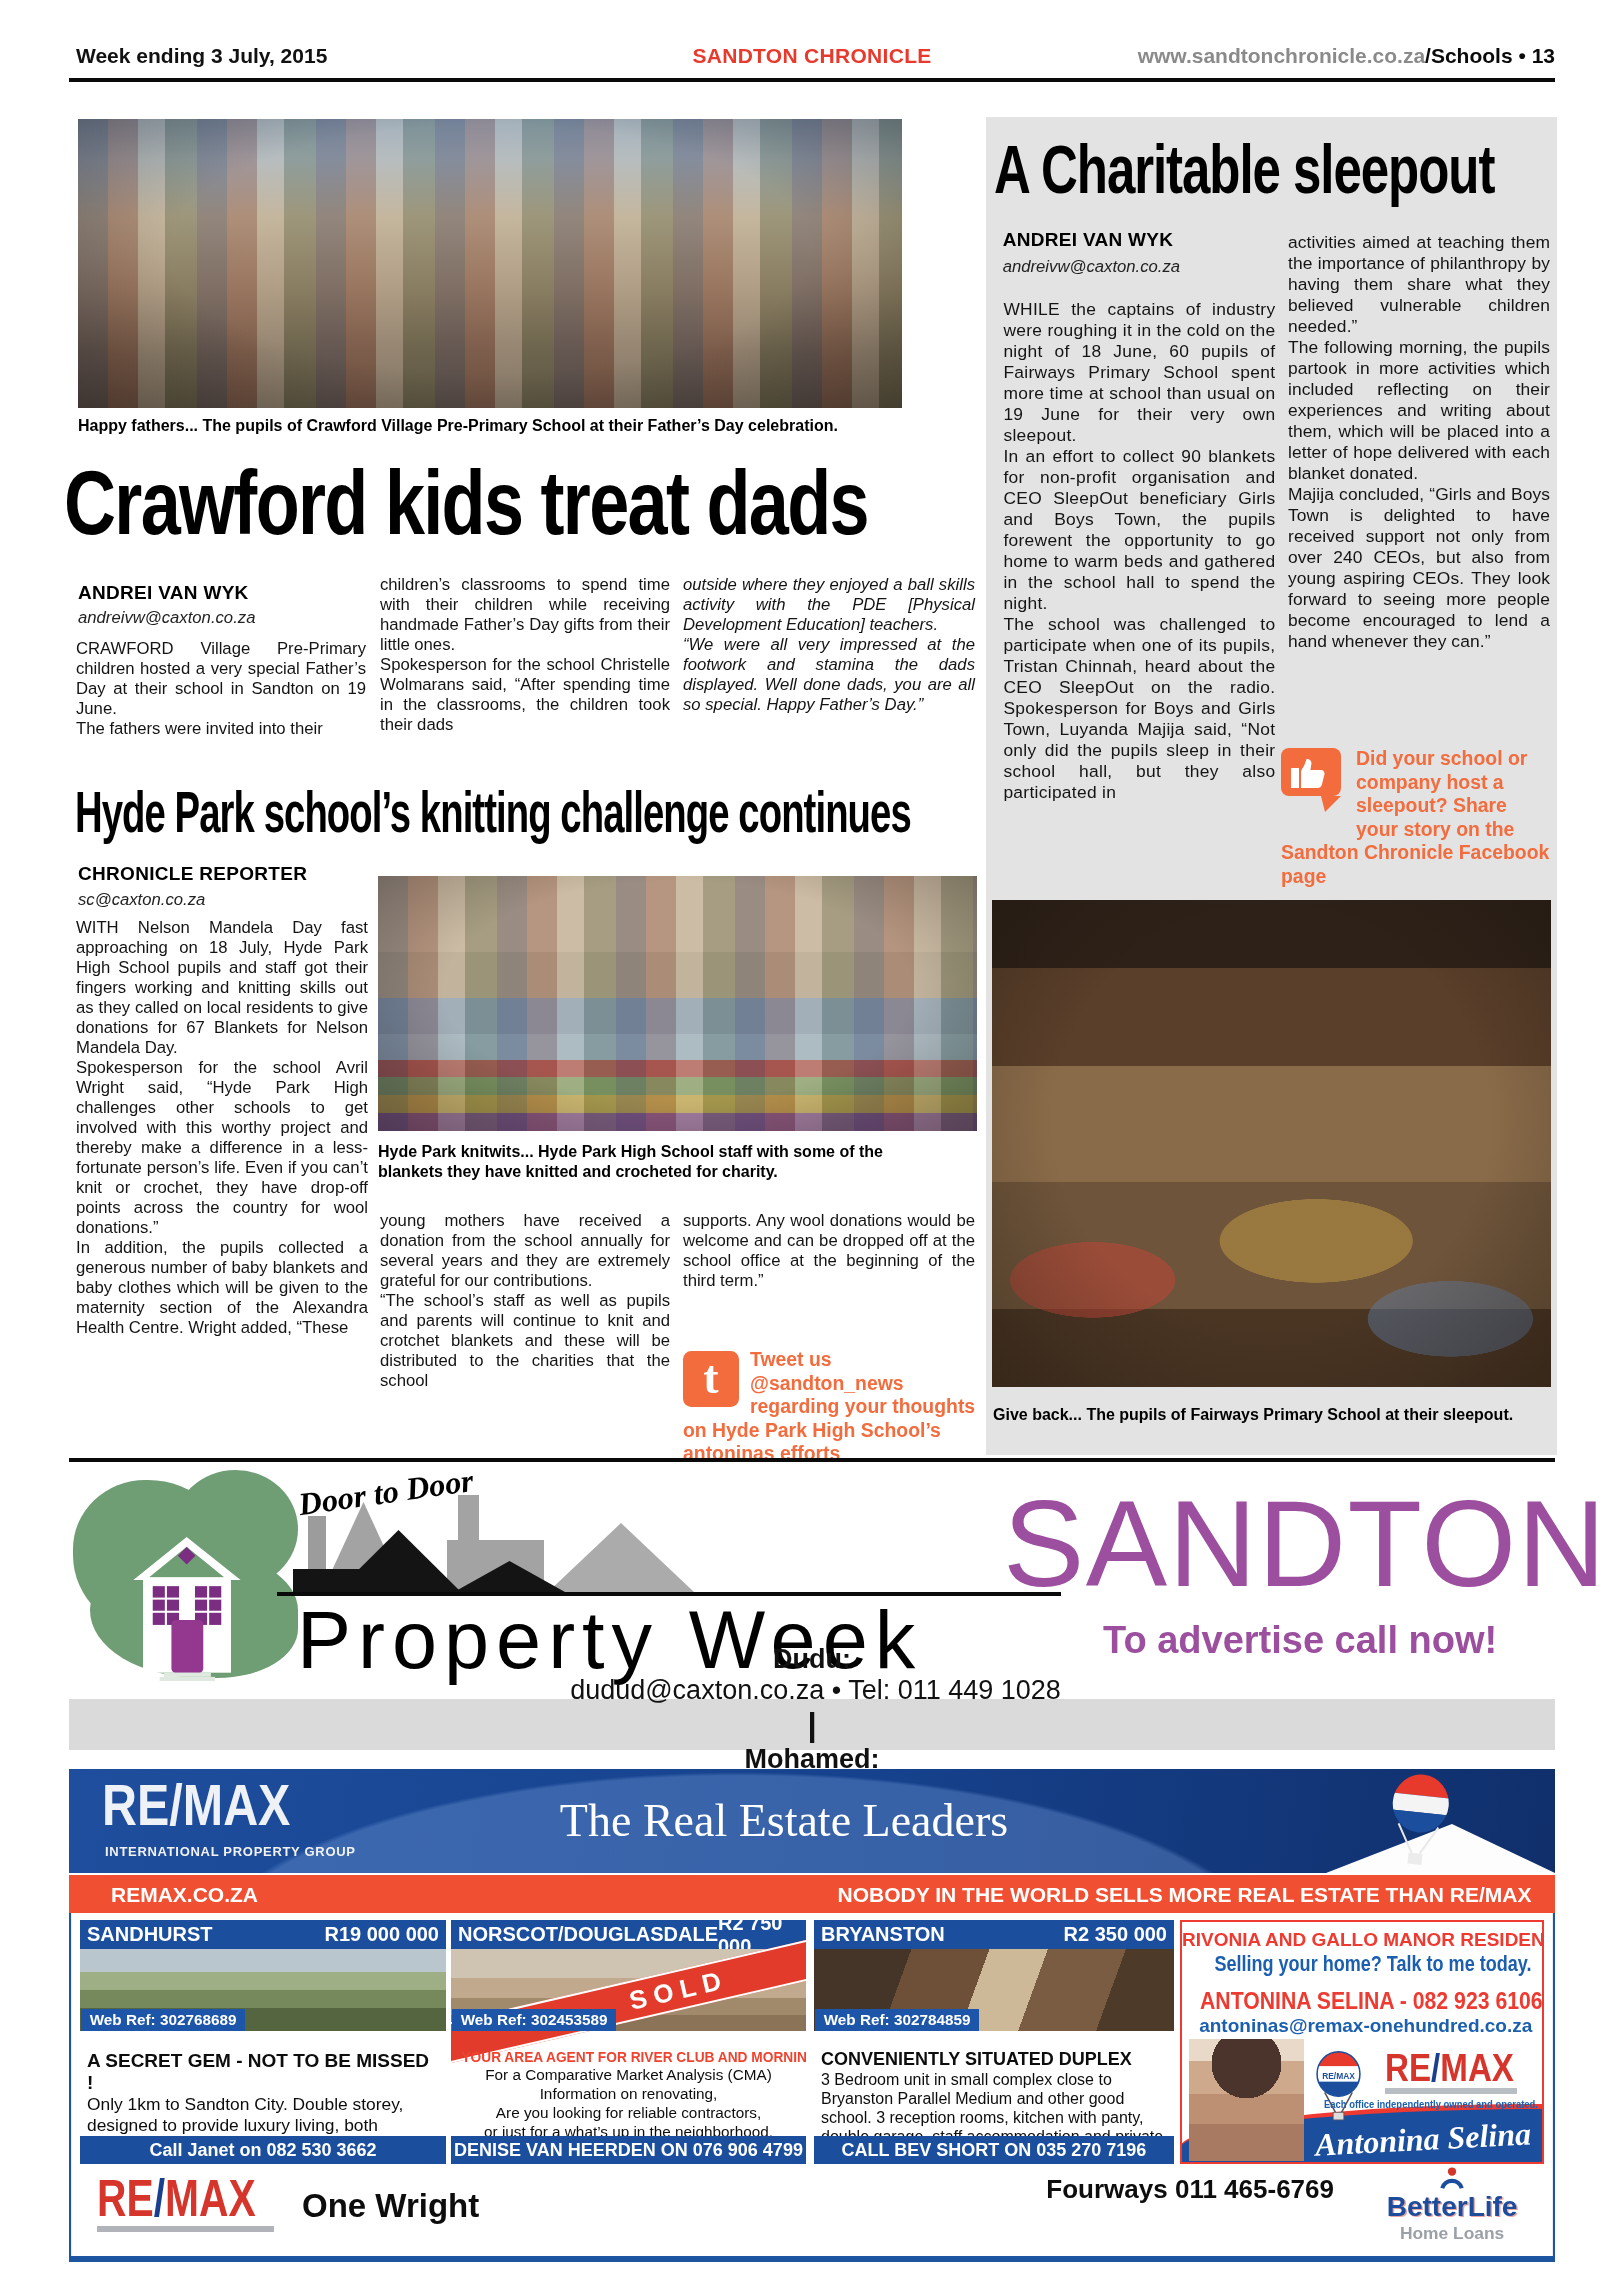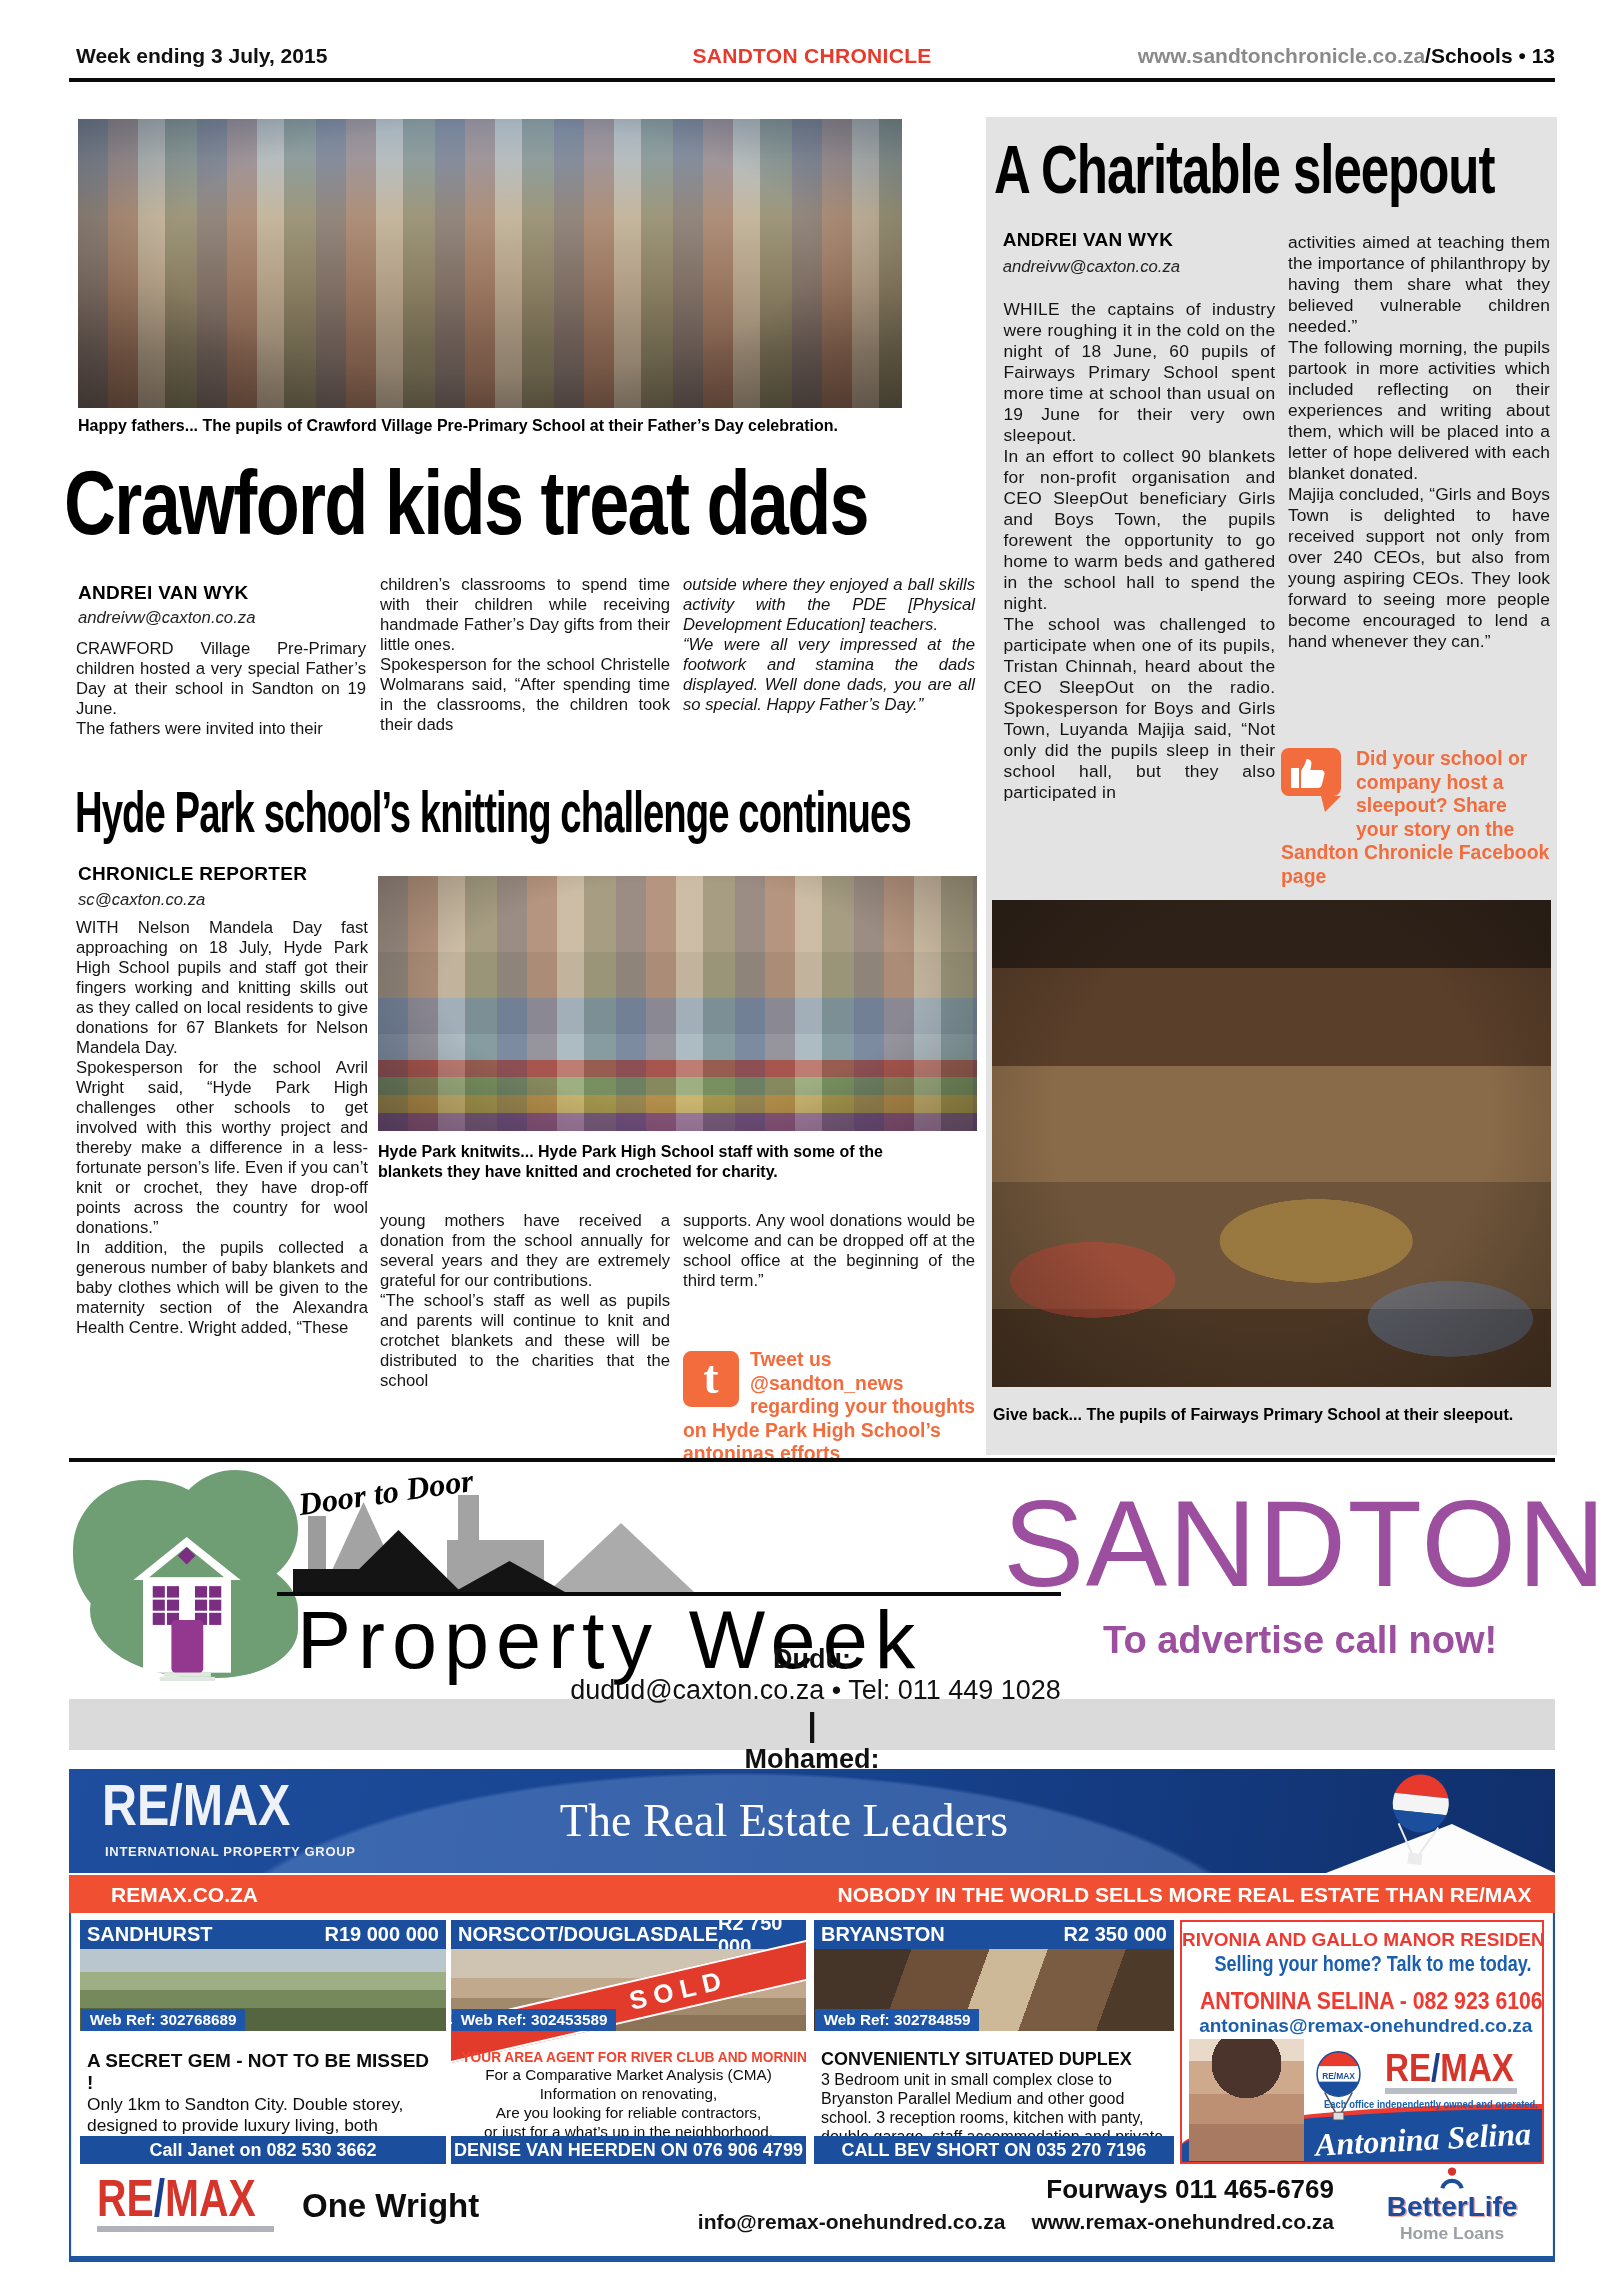--- a/index.html
+++ b/index.html
@@ -307,24 +307,20 @@
 
     <div class="abs" style="left:28px;top:404px;">
       <span class="hl" style="font-size:51px;transform:scaleX(0.8);color:#d6352c;">
         <span>RE</span><span style="color:#1b3f8f;">/</span><span>MAX</span>
       </span>
       <div style="width:177px;height:6.2px;background:#b0b4ba;margin-top:2.1px;"></div>
     </div>
     <div class="abs b" style="left:233px;top:418px;font-size:33px;color:#0d0d0d;">One Wright</div>
 
     <div class="abs b" style="right:221px;top:405px;font-size:26px;color:#0d0d0d;">Fourways 011 465-6769</div>
-    <div class="abs" style="right:221px;top:441px;display:flex;gap:26px;">
-      <span class="b" style="font-size:21px;">info@remax-onehundred.co.za</span>
-      <span class="b" style="font-size:21px;">www.remax-onehundred.co.za</span>
-    </div>
 
     <div class="abs" style="right:19.4px;top:397px;width:167px;text-align:center;">
       <svg width="28" height="25" viewBox="0 0 20 18" style="display:block;margin:0 auto;">
         <circle cx="10" cy="4" r="3" fill="#d6352c"></circle>
         <path d="M3 16 C5 9,15 9,17 16" fill="none" stroke="#1b4f9e" stroke-width="3"></path>
       </svg>
       <div class="b" style="font-size:28px;color:#1c4d9c;text-shadow:1.4px 0.7px 0 rgba(214,53,44,.45);">BetterLife</div>
       <div class="b" style="font-size:17.4px;color:#9aa0a6;">Home Loans</div>
     </div>
 

